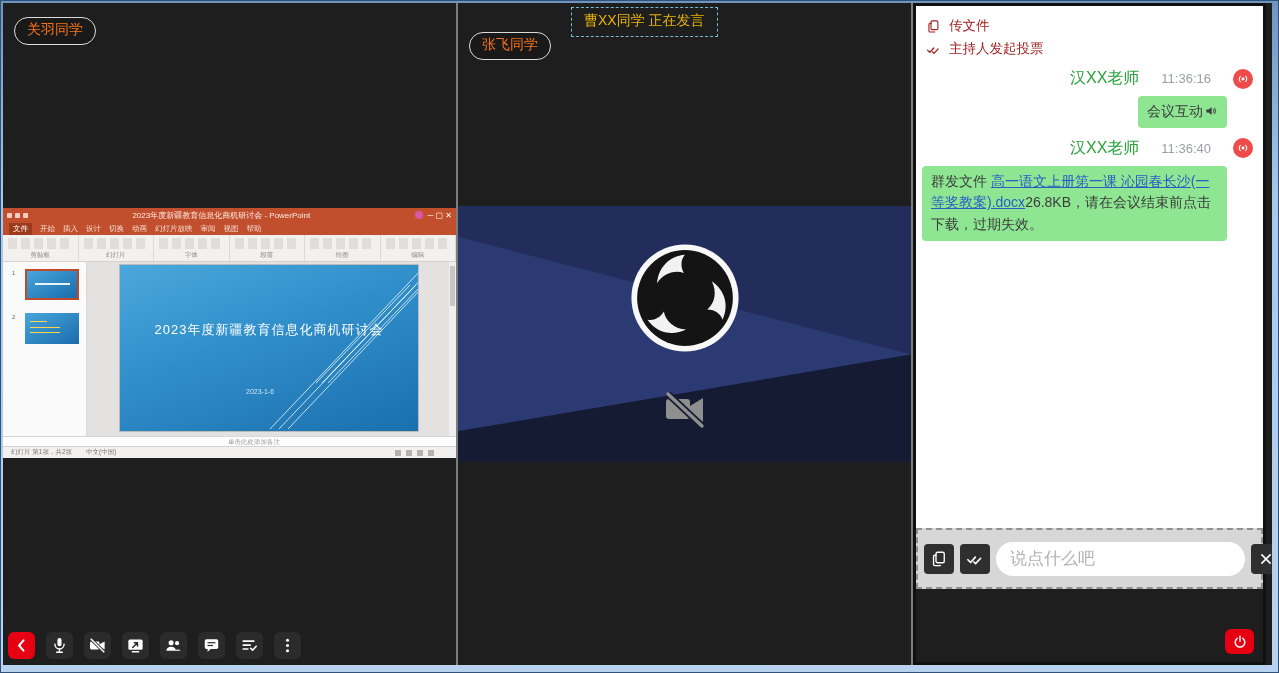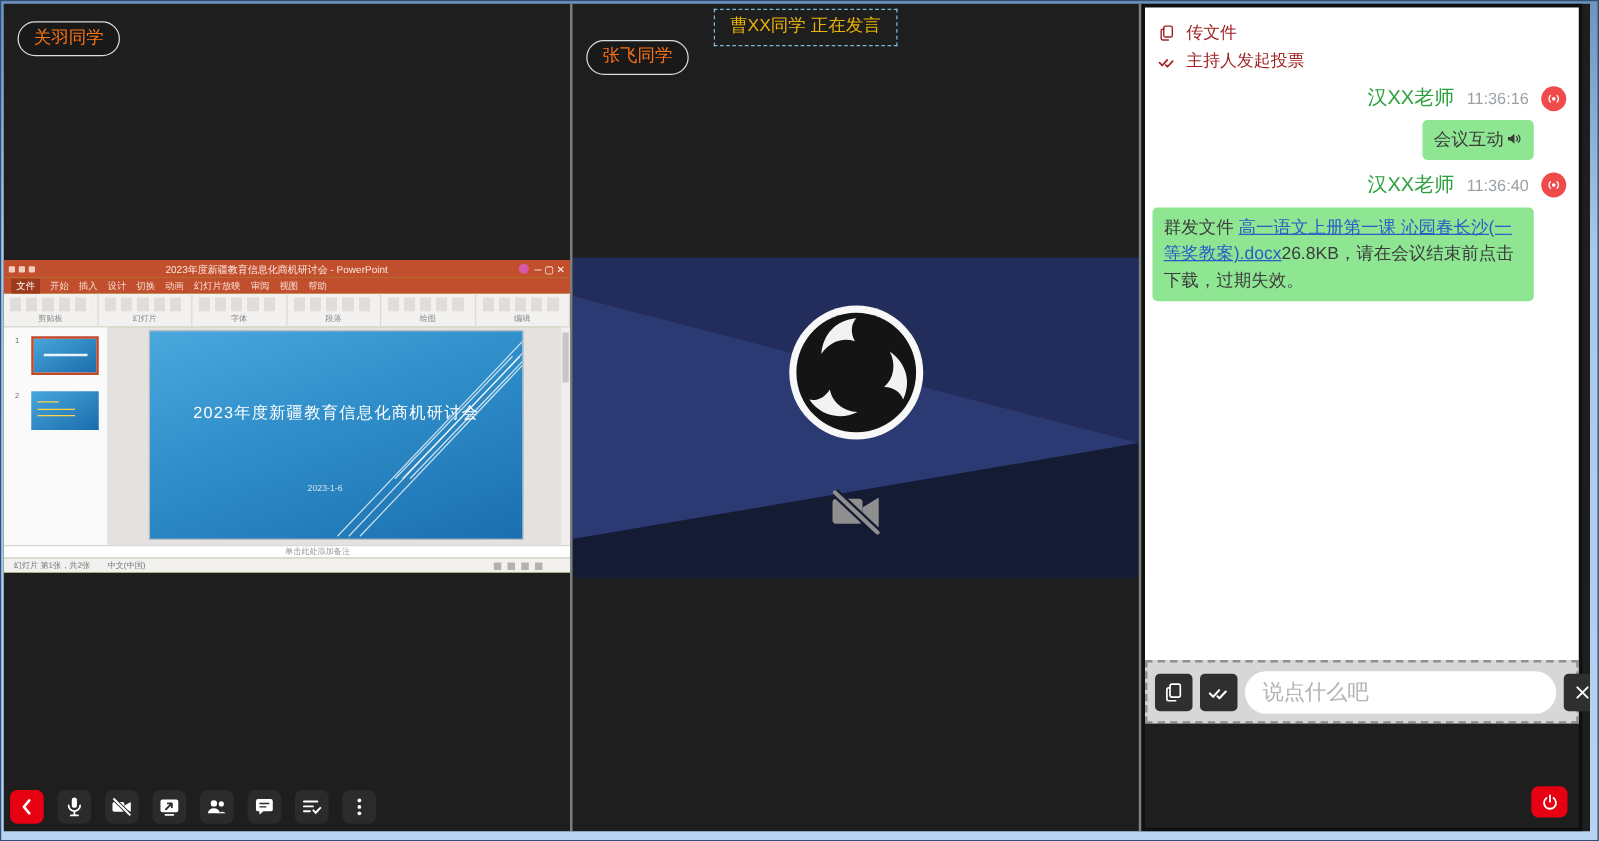--- a/index.html
+++ b/index.html
@@ -84,32 +84,32 @@
   .tbtn svg { width:19px; height:19px; }
 
   
   .chat { position:absolute; left:910px; top:0; width:353px; height:662px;
     border:3px solid #101010; background:#1e1e1e; display:flex; flex-direction:column; }
   .chat-msgs { height:522px; background:#fff; overflow:hidden; padding:8px 6px 0 6px; }
   .notice-row { display:flex; align-items:center; gap:8px; color:#a02222; font-size:13.5px;
     margin:3px 0 5px 4px; }
   .notice-row svg { width:15px; height:15px; flex:0 0 auto; }
   .msg { margin-top:10px; }
-  .msg-head { display:flex; justify-content:flex-end; align-items:center; gap:10px; padding-right:4px; }
+  .msg-head { display:flex; justify-content:flex-end; align-items:center; gap:22px; padding-right:4px; }
   .msg-sender { color:#2ba13c; font-size:16px; }
   .msg-time { color:#9aa0a6; font-size:13px; }
   .live-badge { width:20px; height:20px; border-radius:50%; background:#ef4b4b;
     display:flex; align-items:center; justify-content:center; }
   .live-badge svg { width:14px; height:14px; }
   .msg-bubble-row { display:flex; justify-content:flex-end; padding-right:30px; margin-top:7px; }
   .bubble { background:#8ee693; border-radius:4px; padding:5px 9px; font-size:14px;
     color:#3c3c3c; line-height:1.55; max-width:316px; text-align:left; }
   .bubble .file-link { color:#2c5cc5; text-decoration:underline; cursor:pointer; }
   .bubble svg.spk { width:14px; height:14px; vertical-align:-2px; margin-left:1px; }
-  .chat-inputbar { height:51px; background:#d7d7d7; border:2px dashed #8f8f8f;
+  .chat-inputbar { height:61px; background:#d7d7d7; border:2px dashed #8f8f8f;
     display:flex; align-items:center; gap:6px; padding:0 6px; }
   .ibtn { width:30px; height:30px; background:#2f2f2f; border-radius:4px; flex:0 0 auto;
     display:flex; align-items:center; justify-content:center; }
   .ibtn svg { width:18px; height:18px; }
   .chat-input { flex:1; height:34px; border:none; outline:none; border-radius:17px;
     background:#fff; padding:0 14px; font-size:17px; color:#333;
     font-family:"Liberation Sans", sans-serif; }
   .chat-input::placeholder { color:#b2b2b2; }
   .chat-footer { flex:1; position:relative; background:#1e1e1e; }
   .power-btn { position:absolute; right:9px; bottom:8px; width:29px; height:25px;

